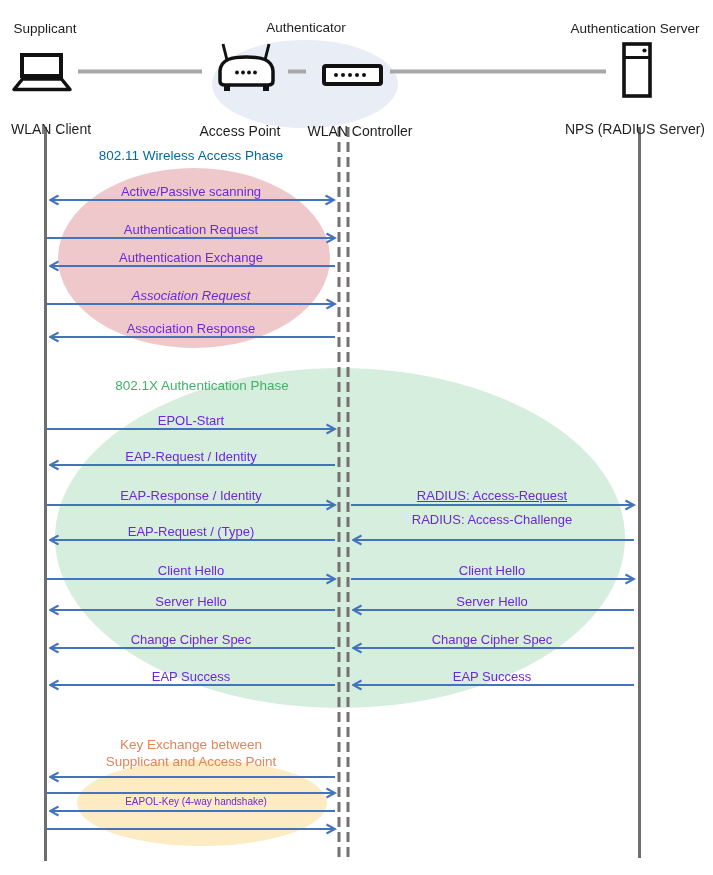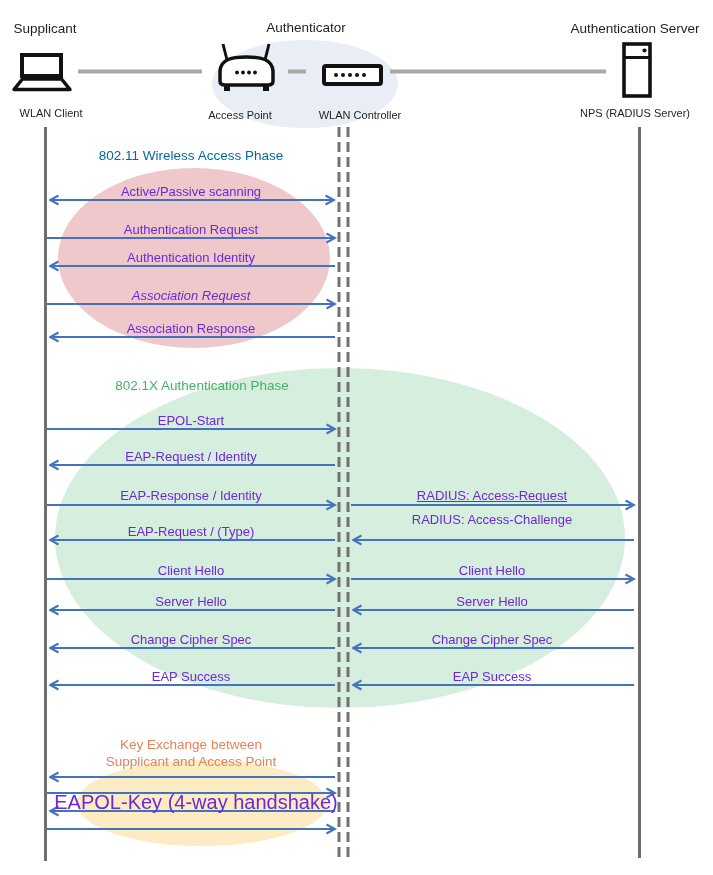--- a/index.html
+++ b/index.html
@@ -14,27 +14,27 @@
   .lbl{
     position:absolute;
     transform:translateX(-50%);
     white-space:nowrap;
     z-index:2;
     font-size:13px;
     line-height:16px;
     color:#6d28d9;
     text-align:center;
   }
-  .actor{font-size:11px;color:#1f1f1f;}
+  .actor{font-size:14px;color:#1f1f1f;margin-top:16px;}
   .role{font-size:13.5px;color:#1f1f1f;}
   .ptitle{font-size:13.5px;line-height:17px;}
   .t-red{color:#0369a1;}
   .t-green{color:#44b168;}
   .t-orange{color:#e2845c;margin-top:12px;}
-  .msg-big{font-size:20px;}
+  .msg-big{font-size:10px;}
 </style>
 </head>
 <body>
 
 <div class="canvas">
 
   <svg width="713" height="875" viewBox="0 0 713 875">
     <defs>
       <marker id="ah" viewBox="0 0 12 12" refX="10.5" refY="6" markerWidth="12" markerHeight="12" markerUnits="userSpaceOnUse" orient="auto-start-reverse">
         <path d="M2 1.5 L10.5 6 L2 10.5" fill="none" stroke="#4273bc" stroke-width="2"></path>
@@ -125,21 +125,21 @@
   <div class="lbl role" style="left:635px;top:21px;">Authentication Server</div>
 
   <div class="lbl actor" style="left:51px;top:105px;">WLAN Client</div>
   <div class="lbl actor" style="left:240px;top:107px;">Access Point</div>
   <div class="lbl actor" style="left:360px;top:107px;">WLAN Controller</div>
   <div class="lbl actor" style="left:635px;top:105px;">NPS (RADIUS Server)</div>
 
   <div class="lbl ptitle t-red" style="left:191px;top:147px;">802.11 Wireless Access Phase</div>
   <div class="lbl" style="left:191px;top:184px;">Active/Passive scanning</div>
   <div class="lbl" style="left:191px;top:222px;">Authentication Request</div>
-  <div class="lbl" style="left:191px;top:250px;">Authentication Identity</div>
+  <div class="lbl" style="left:191px;top:250px;">Authentication Exchange</div>
   <div class="lbl" style="left:191px;top:288px;font-style:italic;">Association Request</div>
   <div class="lbl" style="left:191px;top:321px;">Association Response</div>
 
   <div class="lbl ptitle t-green" style="left:202px;top:377px;">802.1X Authentication Phase</div>
   <div class="lbl" style="left:191px;top:413px;">EPOL-Start</div>
   <div class="lbl" style="left:191px;top:449px;">EAP-Request / Identity</div>
   <div class="lbl" style="left:191px;top:488px;">EAP-Response / Identity</div>
   <div class="lbl" style="left:191px;top:524px;">EAP-Request / (Type)</div>
   <div class="lbl" style="left:191px;top:563px;">Client Hello</div>
   <div class="lbl" style="left:191px;top:594px;">Server Hello</div>

